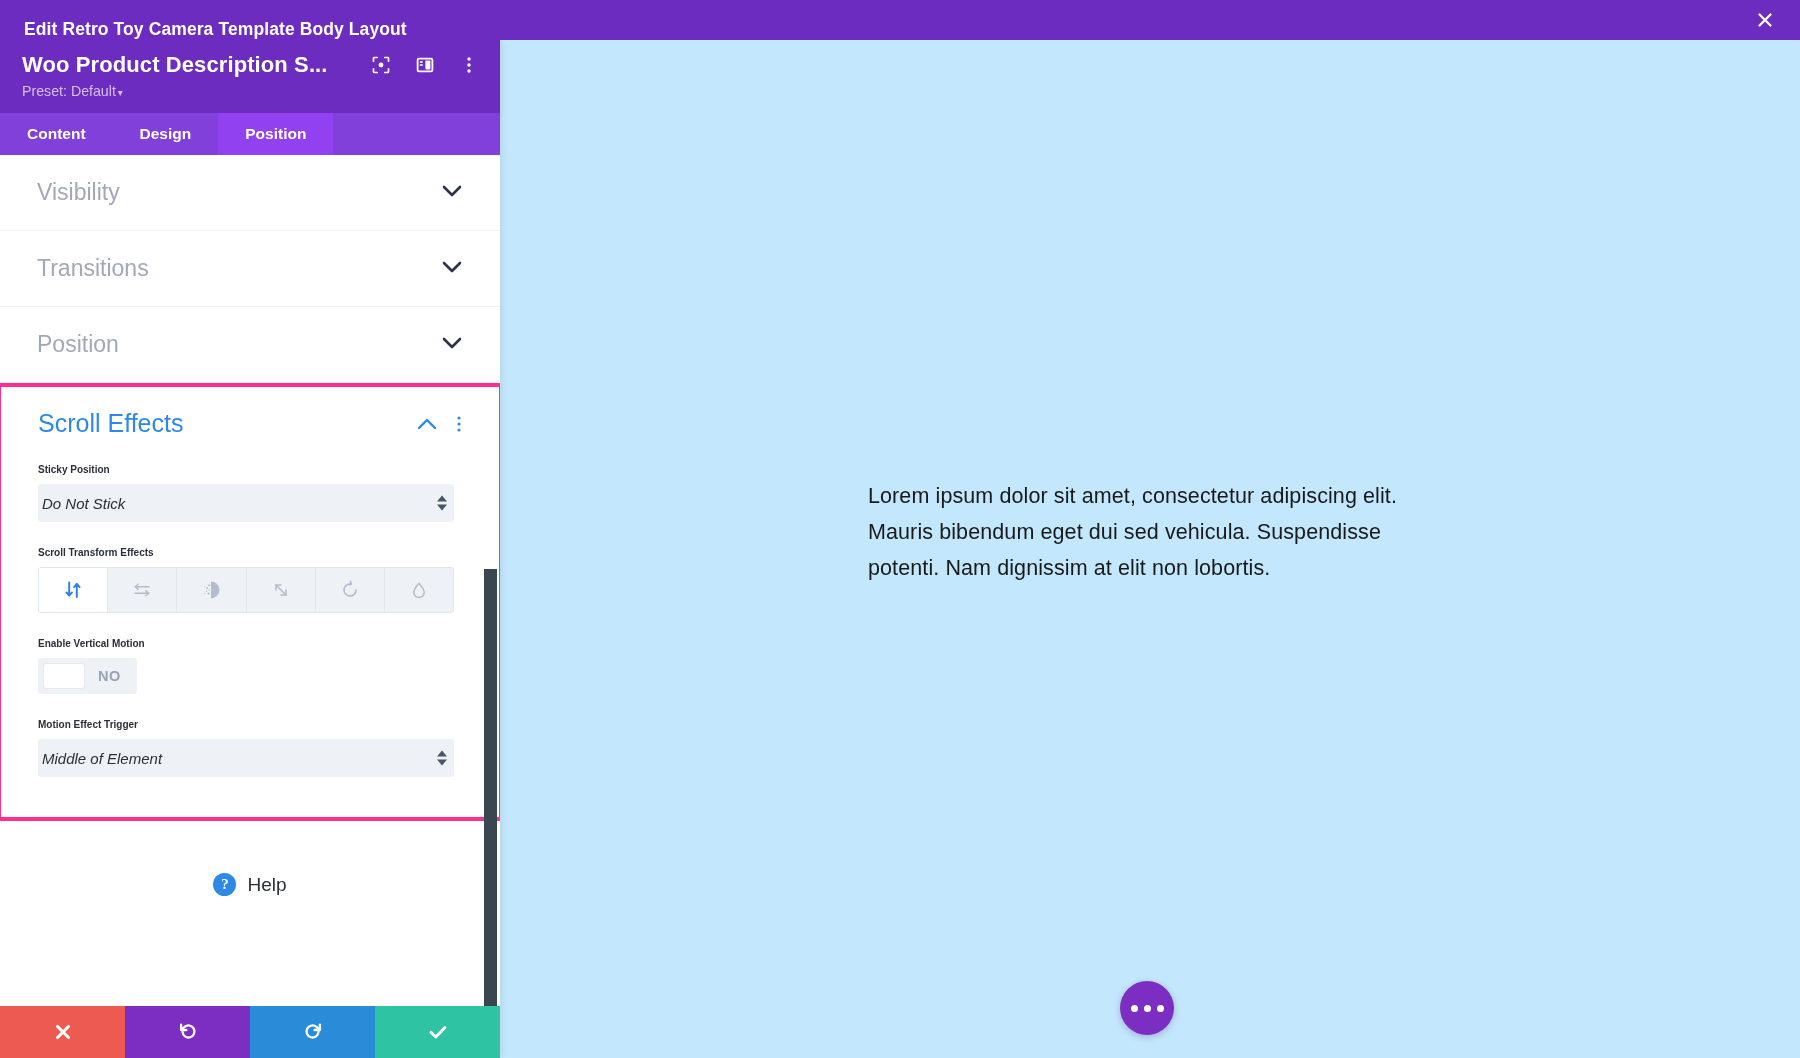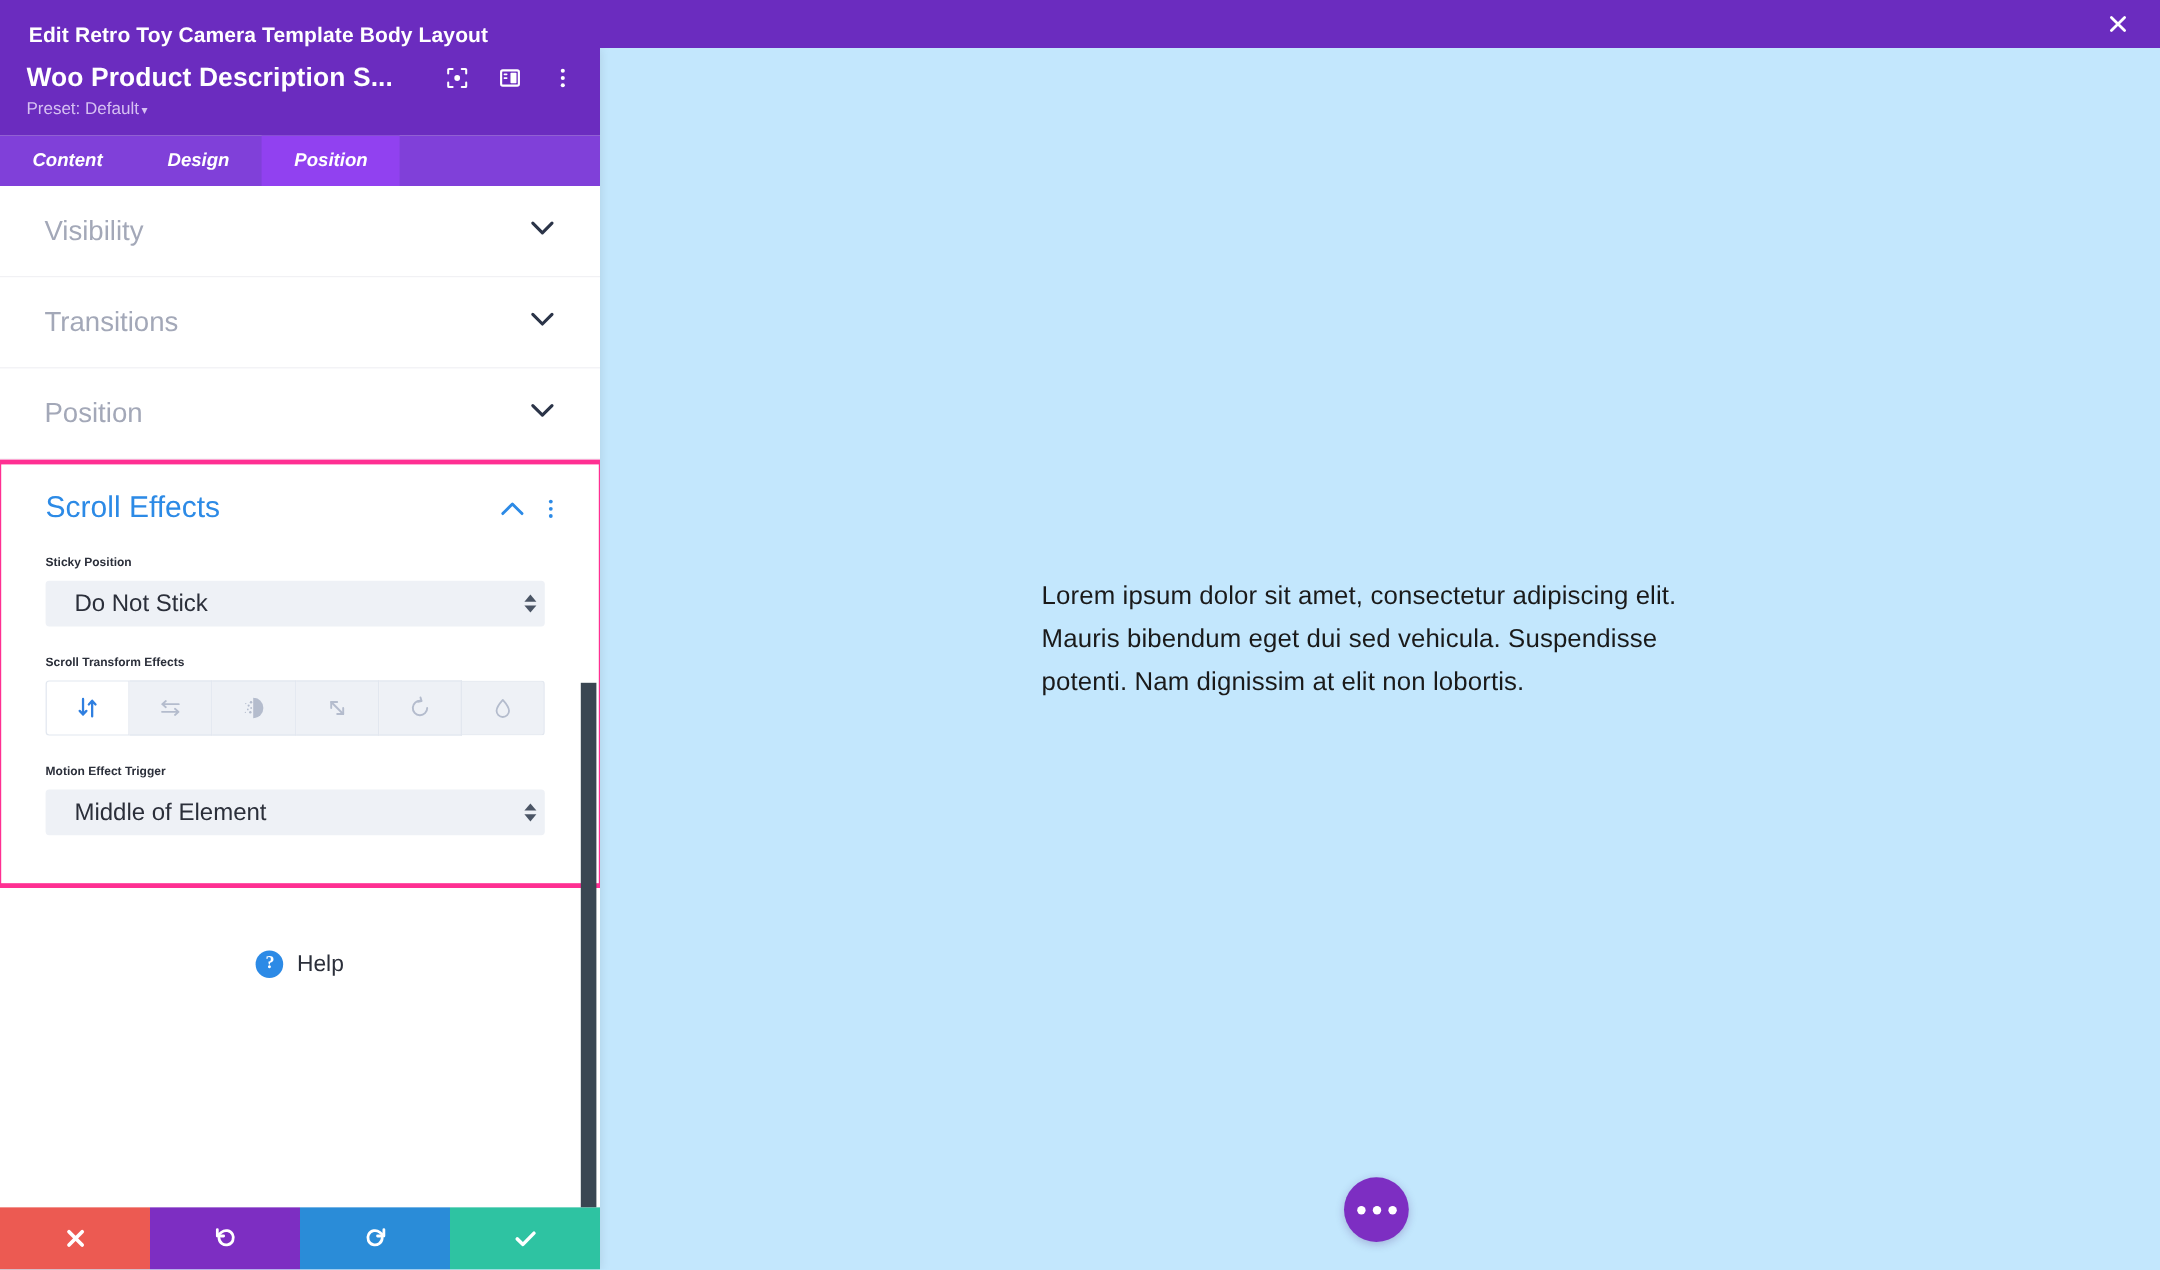--- a/index.html
+++ b/index.html
@@ -103,21 +103,20 @@
     display: inline-block;
   }
   .mod-preset .caret { font-size: 10px; margin-left: 2px; }
 
   
   .tabs {
     display: flex;
     background: #8040d9;
     flex: 0 0 auto;
     height: 42px;
-    font-style: italic;
   }
   .tab {
     padding: 0 27px;
     height: 42px;
     line-height: 42px;
     color: #ffffff;
     font-size: 15.5px;
     font-weight: bold;
     cursor: pointer;
     white-space: nowrap;
@@ -177,25 +176,26 @@
     margin-bottom: 9px;
     display: block;
   }
   .select-wrap { position: relative; }
   .fake-select {
     width: 416px;
     height: 38px;
     background: #eef1f6;
     border: none;
     border-radius: 3px;
-    font-size: 20px;
+    font-size: 15px;
     color: #2b2f3a;
-    padding: 0 34px 0 24px;
+    padding: 0 34px 0 4px;
     display: flex; align-items: center;
     cursor: pointer;
+    font-style: italic;
   }
   .select-arrows {
     position: absolute; right: 15px; top: 50%;
     transform: translateY(-50%);
     display: flex; flex-direction: column; gap: 3px;
     pointer-events: none;
   }
   .select-arrows .up, .select-arrows .dn {
     width: 0; height: 0;
     border-left: 5px solid transparent;
@@ -459,20 +459,27 @@
 
               <div class="eff">
                 <svg width="24" height="24" viewBox="0 0 24 24" aria-hidden="true">
                   <path d="M12 5.2 C12 5.2 17.2 11 17.2 14.3 A5.2 5.2 0 0 1 6.8 14.3 C6.8 11 12 5.2 12 5.2 Z" stroke="#b4bccd" stroke-width="1.5" fill="none" stroke-linejoin="round"></path>
                 </svg>
               </div>
 
             </div>
           </div>
 
+          <div class="field">
+            <label class="field-label">Enable Vertical Motion</label>
+            <div class="toggle-wrap">
+              <span class="toggle-knob"></span>
+              <span class="toggle-text">NO</span>
+            </div>
+          </div>
 
           <div class="field" style="margin-bottom:0">
             <label class="field-label">Motion Effect Trigger</label>
             <div class="select-wrap">
               <div class="fake-select">
                 <span>Middle of Element</span>
               </div>
               <span class="select-arrows">
                 <span class="up"></span>
                   <span class="dn"></span>

